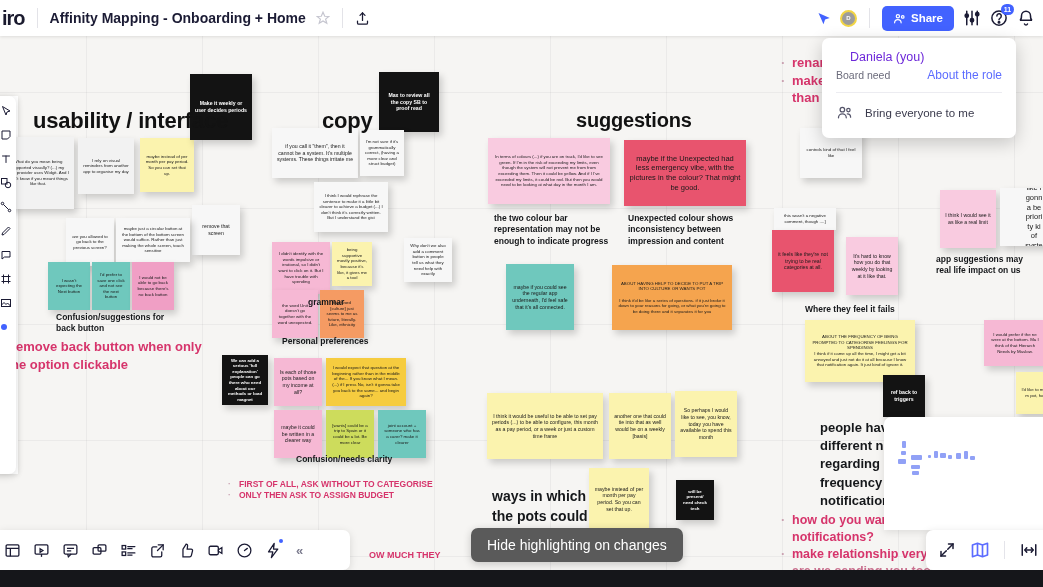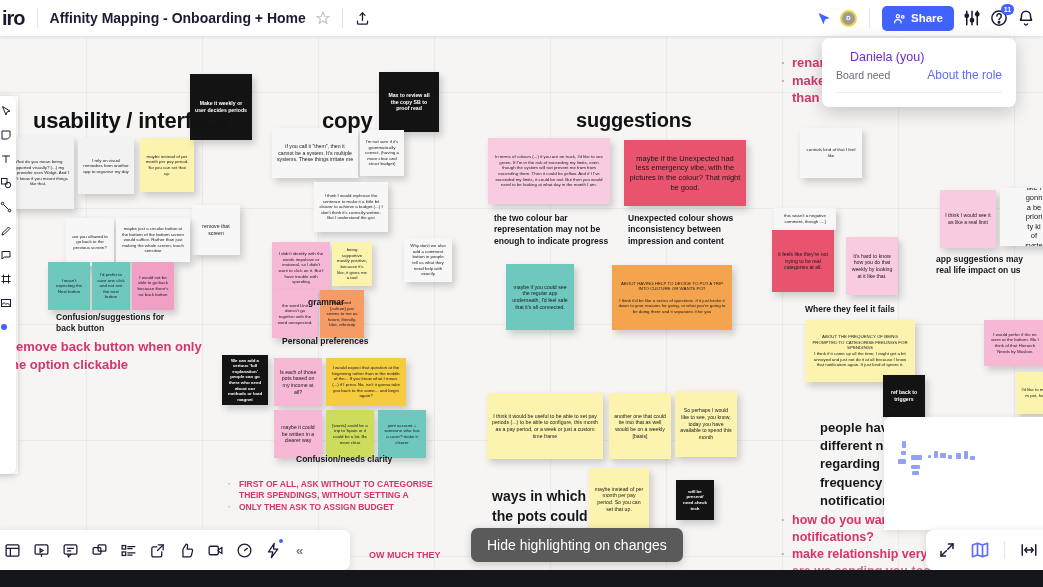--- a/index.html
+++ b/index.html
@@ -358,24 +358,20 @@
           </div>
           <div style="display: flex; gap: 5px;">
             <span class="bullet" style="width: 6px;"></span>
             <span>ne option clickable</span>
           </div>
         </div>
         <div class="red-block" style="left: 228px; top: 479px; width: 230px; font-size: 8.5px;">
           <div style="display: flex; gap: 5px;">
             <span class="bullet" style="width: 6px;">·</span>
             <span>FIRST OF ALL, ASK WITHOUT TO CATEGORISE</span>
-          </div>
-          <div style="display: flex; gap: 5px;">
-            <span class="bullet" style="width: 6px;"></span>
-            <span>THEIR SPENDINGS, WITHOUT SETTING A</span>
           </div>
           <div style="display: flex; gap: 5px;">
             <span class="bullet" style="width: 6px;">·</span>
             <span>ONLY THEN ASK TO ASSIGN BUDGET</span>
           </div>
         </div>
         <div class="red-block" style="left: 358px; top: 549px; width: 180px; font-size: 9px;">
           <div style="display: flex; gap: 5px;">
             <span class="bullet" style="width: 6px;"></span>
             <span>OW MUCH THEY</span>
@@ -482,20 +478,31 @@
     </div>
   </div>
 
   <div id="user-popup">
     <div class="pu-name">Daniela (you)</div>
     <div class="pu-row">
       <span class="pu-role">Board need</span>
       <span class="pu-link">About the role</span>
     </div>
     <div class="pu-div"></div>
+    <div class="pu-item">
+      <span style="display:flex;color:#55556a;">
+        <svg width="17" height="17" viewBox="0 0 24 24" fill="none" stroke="currentColor" stroke-width="1.8" stroke-linecap="round">
+          <circle cx="9" cy="8" r="3.2"></circle>
+            <path d="M3.5 19.5c0-3 2.5-5.5 5.5-5.5s5.5 2.5 5.5 5.5"></path>
+            <circle cx="17.5" cy="8.6" r="2.4"></circle>
+            <path d="M16 14c2.6 0 4.6 2 4.6 4.6"></path>
+          </svg>
+      </span>
+      <span>Bring everyone to me</span>
+    </div>
   </div>
 
   <div id="left-tool">
     <div class="lt-item">
       <svg width="12" height="12" viewBox="0 0 24 24" fill="none" stroke="currentColor" stroke-width="2">
           <path d="M5 3l7 17 2-6 6-2z"></path>
         </svg>
       </div>
     <div class="lt-item">
       <svg width="12" height="12" viewBox="0 0 24 24" fill="none" stroke="currentColor" stroke-width="2">

